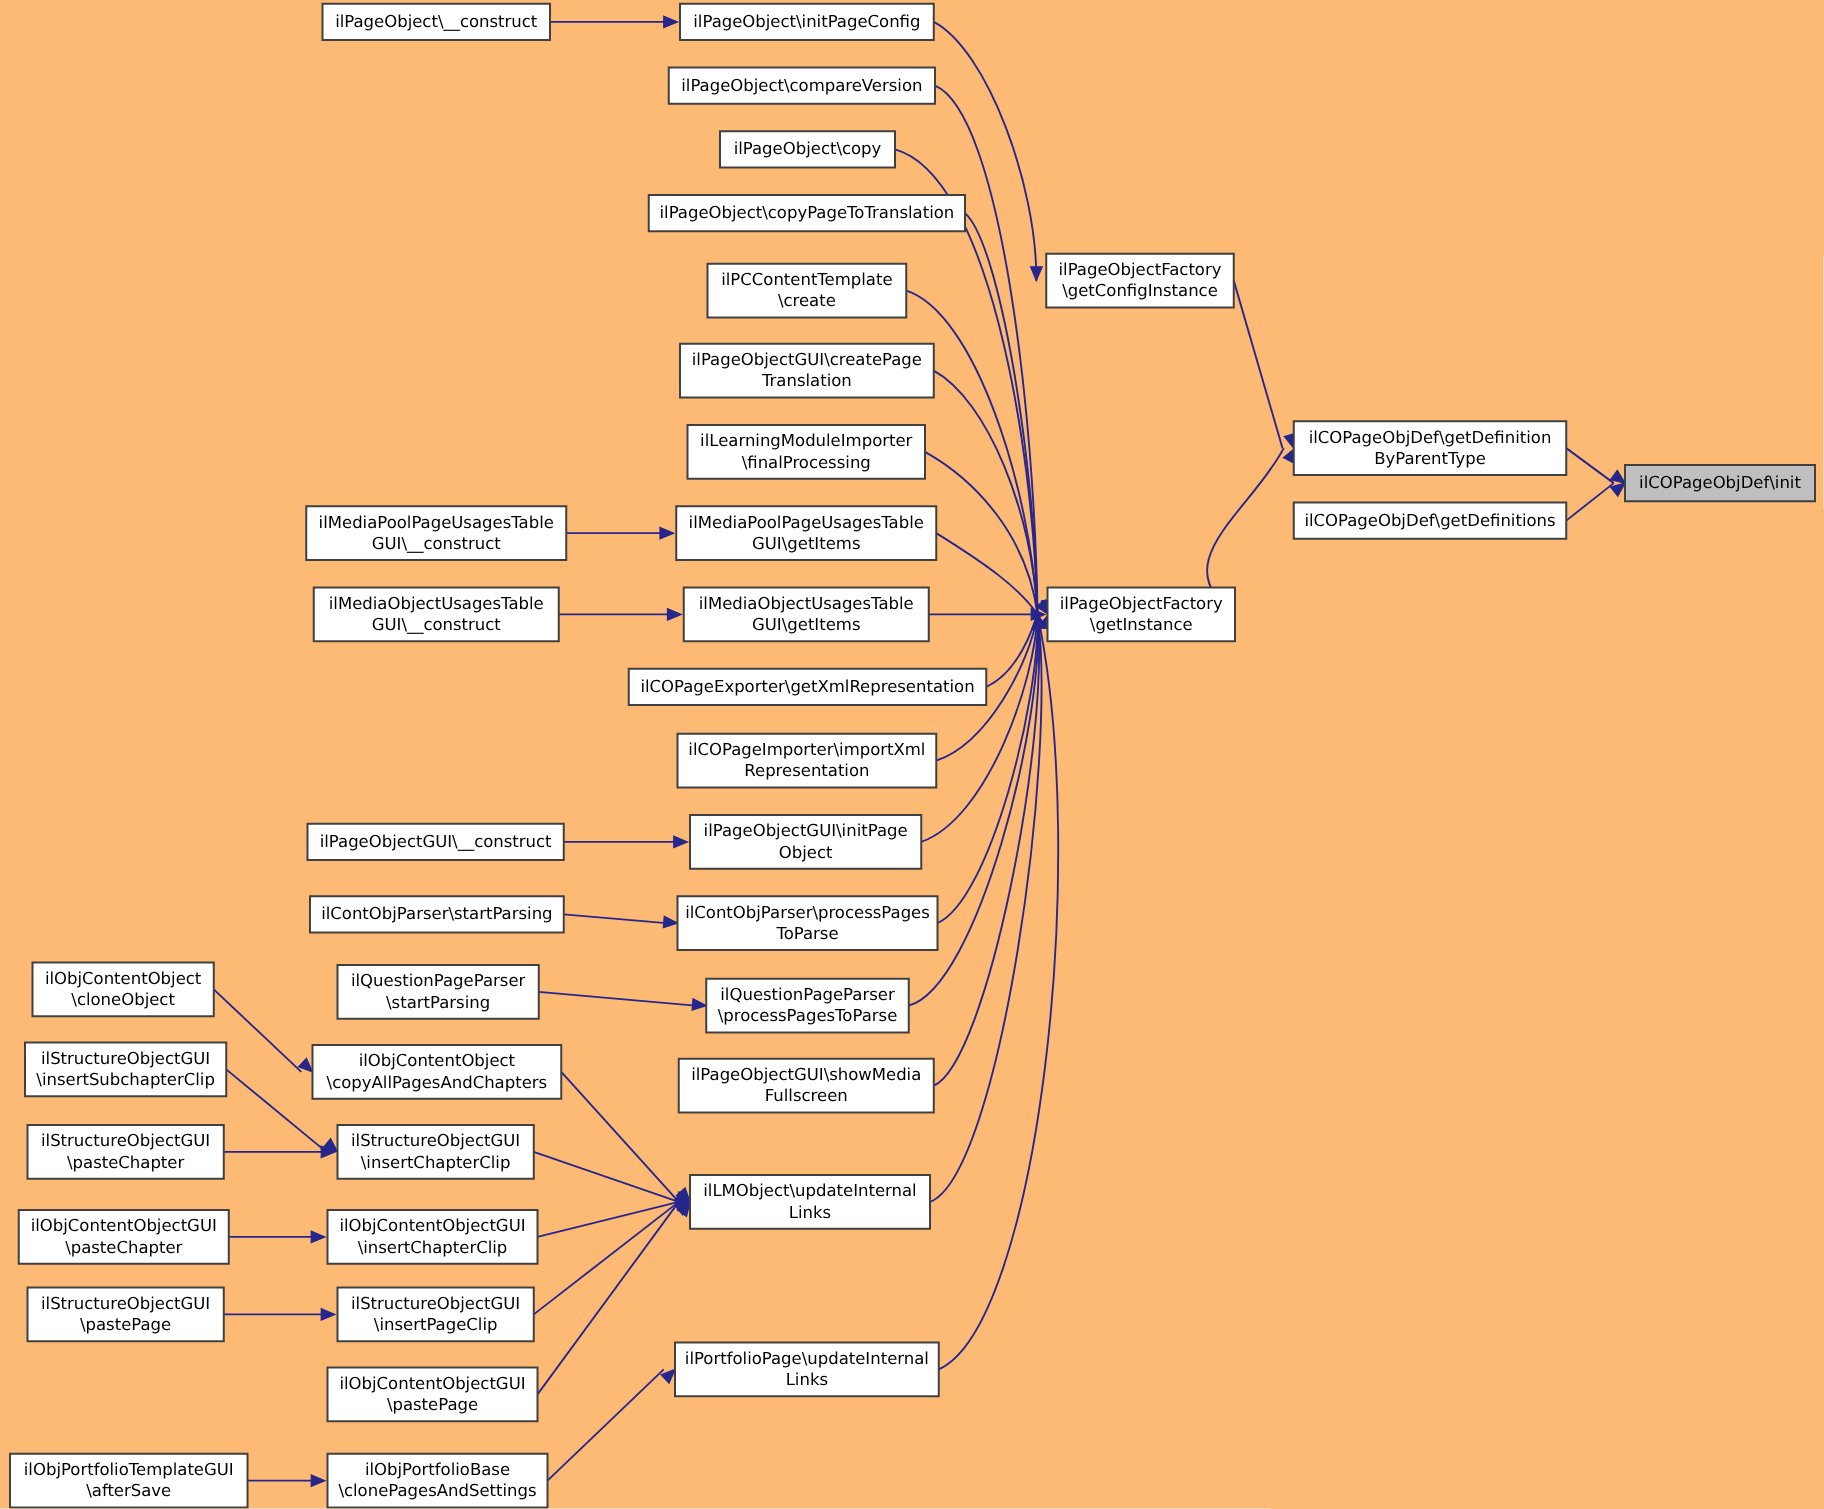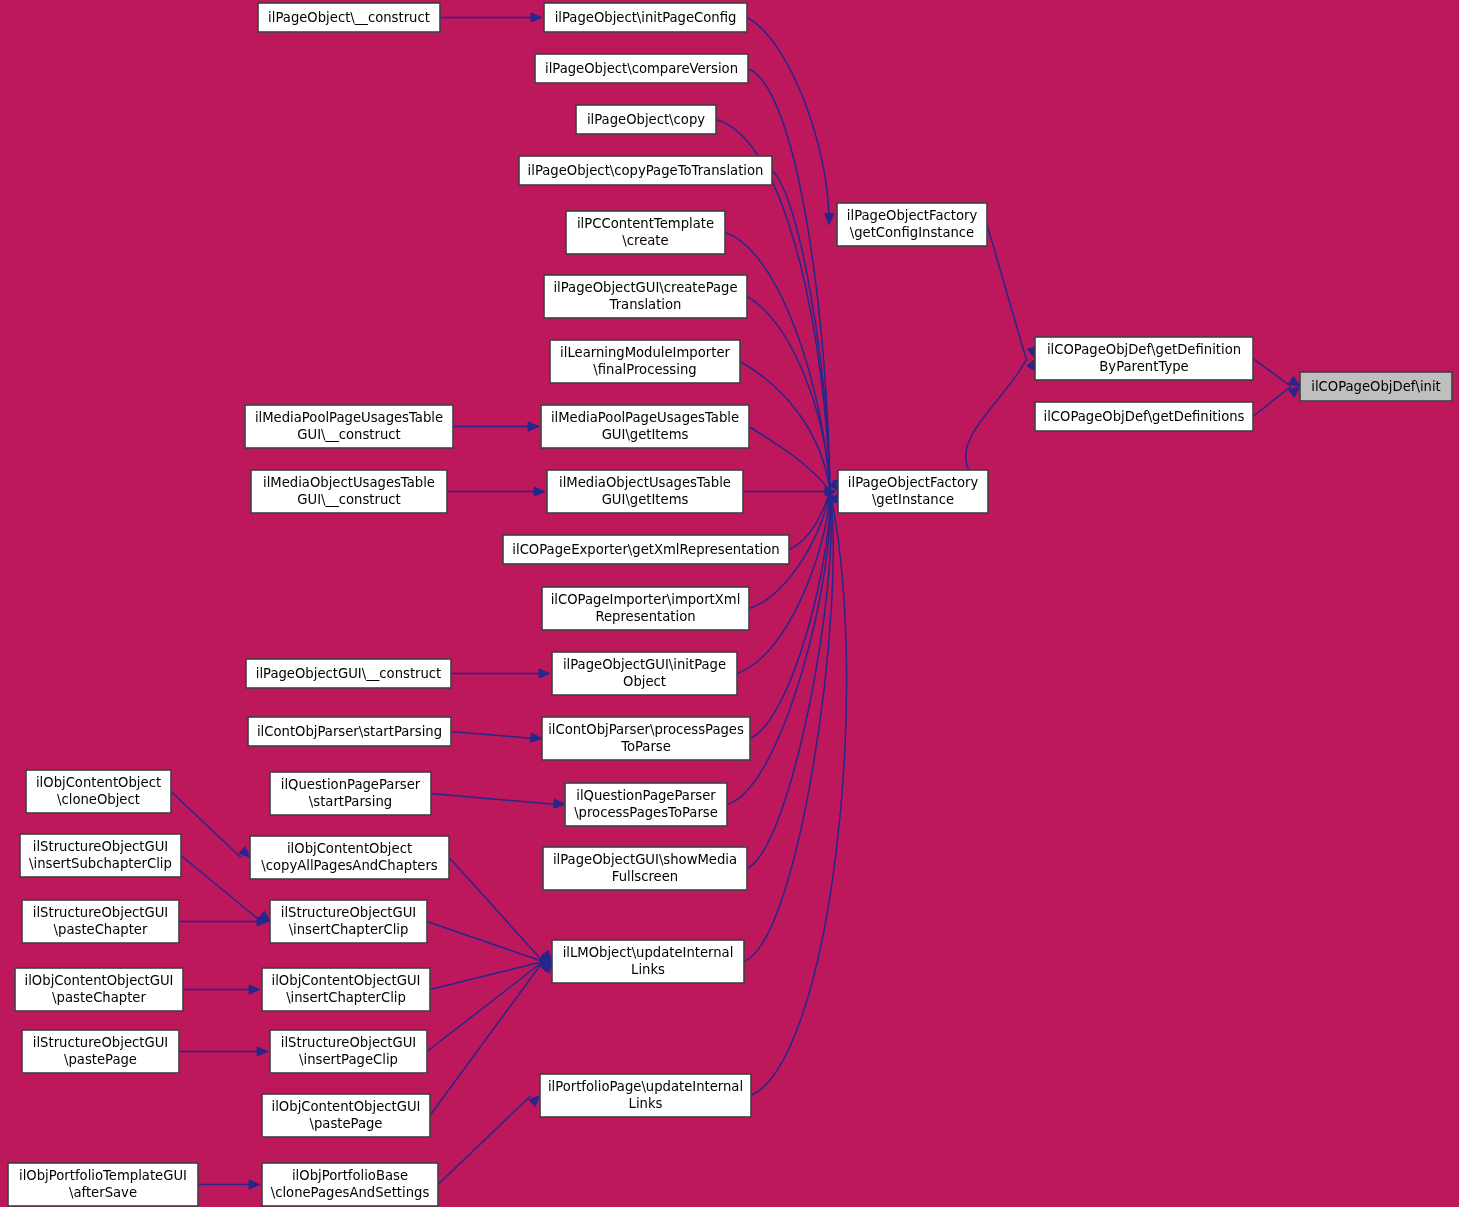--- a/index.html
+++ b/index.html
@@ -1,17 +1,17 @@
 <!DOCTYPE html>
 <html><head>
 <meta charset="utf-8">
 <style>
   html,body{margin:0;padding:0;background:#ffffff;}
   body{font-family:"DejaVu Sans","Liberation Sans",sans-serif;}
-  #graph-root{position:relative;width:1459px;height:1207px;background:#be185d;overflow:hidden;}
+  #graph-root{position:relative;width:1459px;height:1207px;background:#fdba74;overflow:hidden;}
   svg.callgraph{position:absolute;left:0;top:0;width:1459px;height:1207px;}
   .node-rect{fill:#ffffff;stroke:#404040;stroke-width:1.6;}
   .node-rect.highlight{fill:#bfbfbf;}
   .node-label{font-family:"DejaVu Sans","Liberation Sans",sans-serif;font-size:13.2px;fill:#000000;text-anchor:middle;dominant-baseline:middle;}
   .edge-path{fill:none;stroke:#26268c;stroke-width:1.5;}
   .edge-head{fill:#26268c;stroke:#26268c;stroke-width:1;}
 </style>
 </head>
 <body>
 

